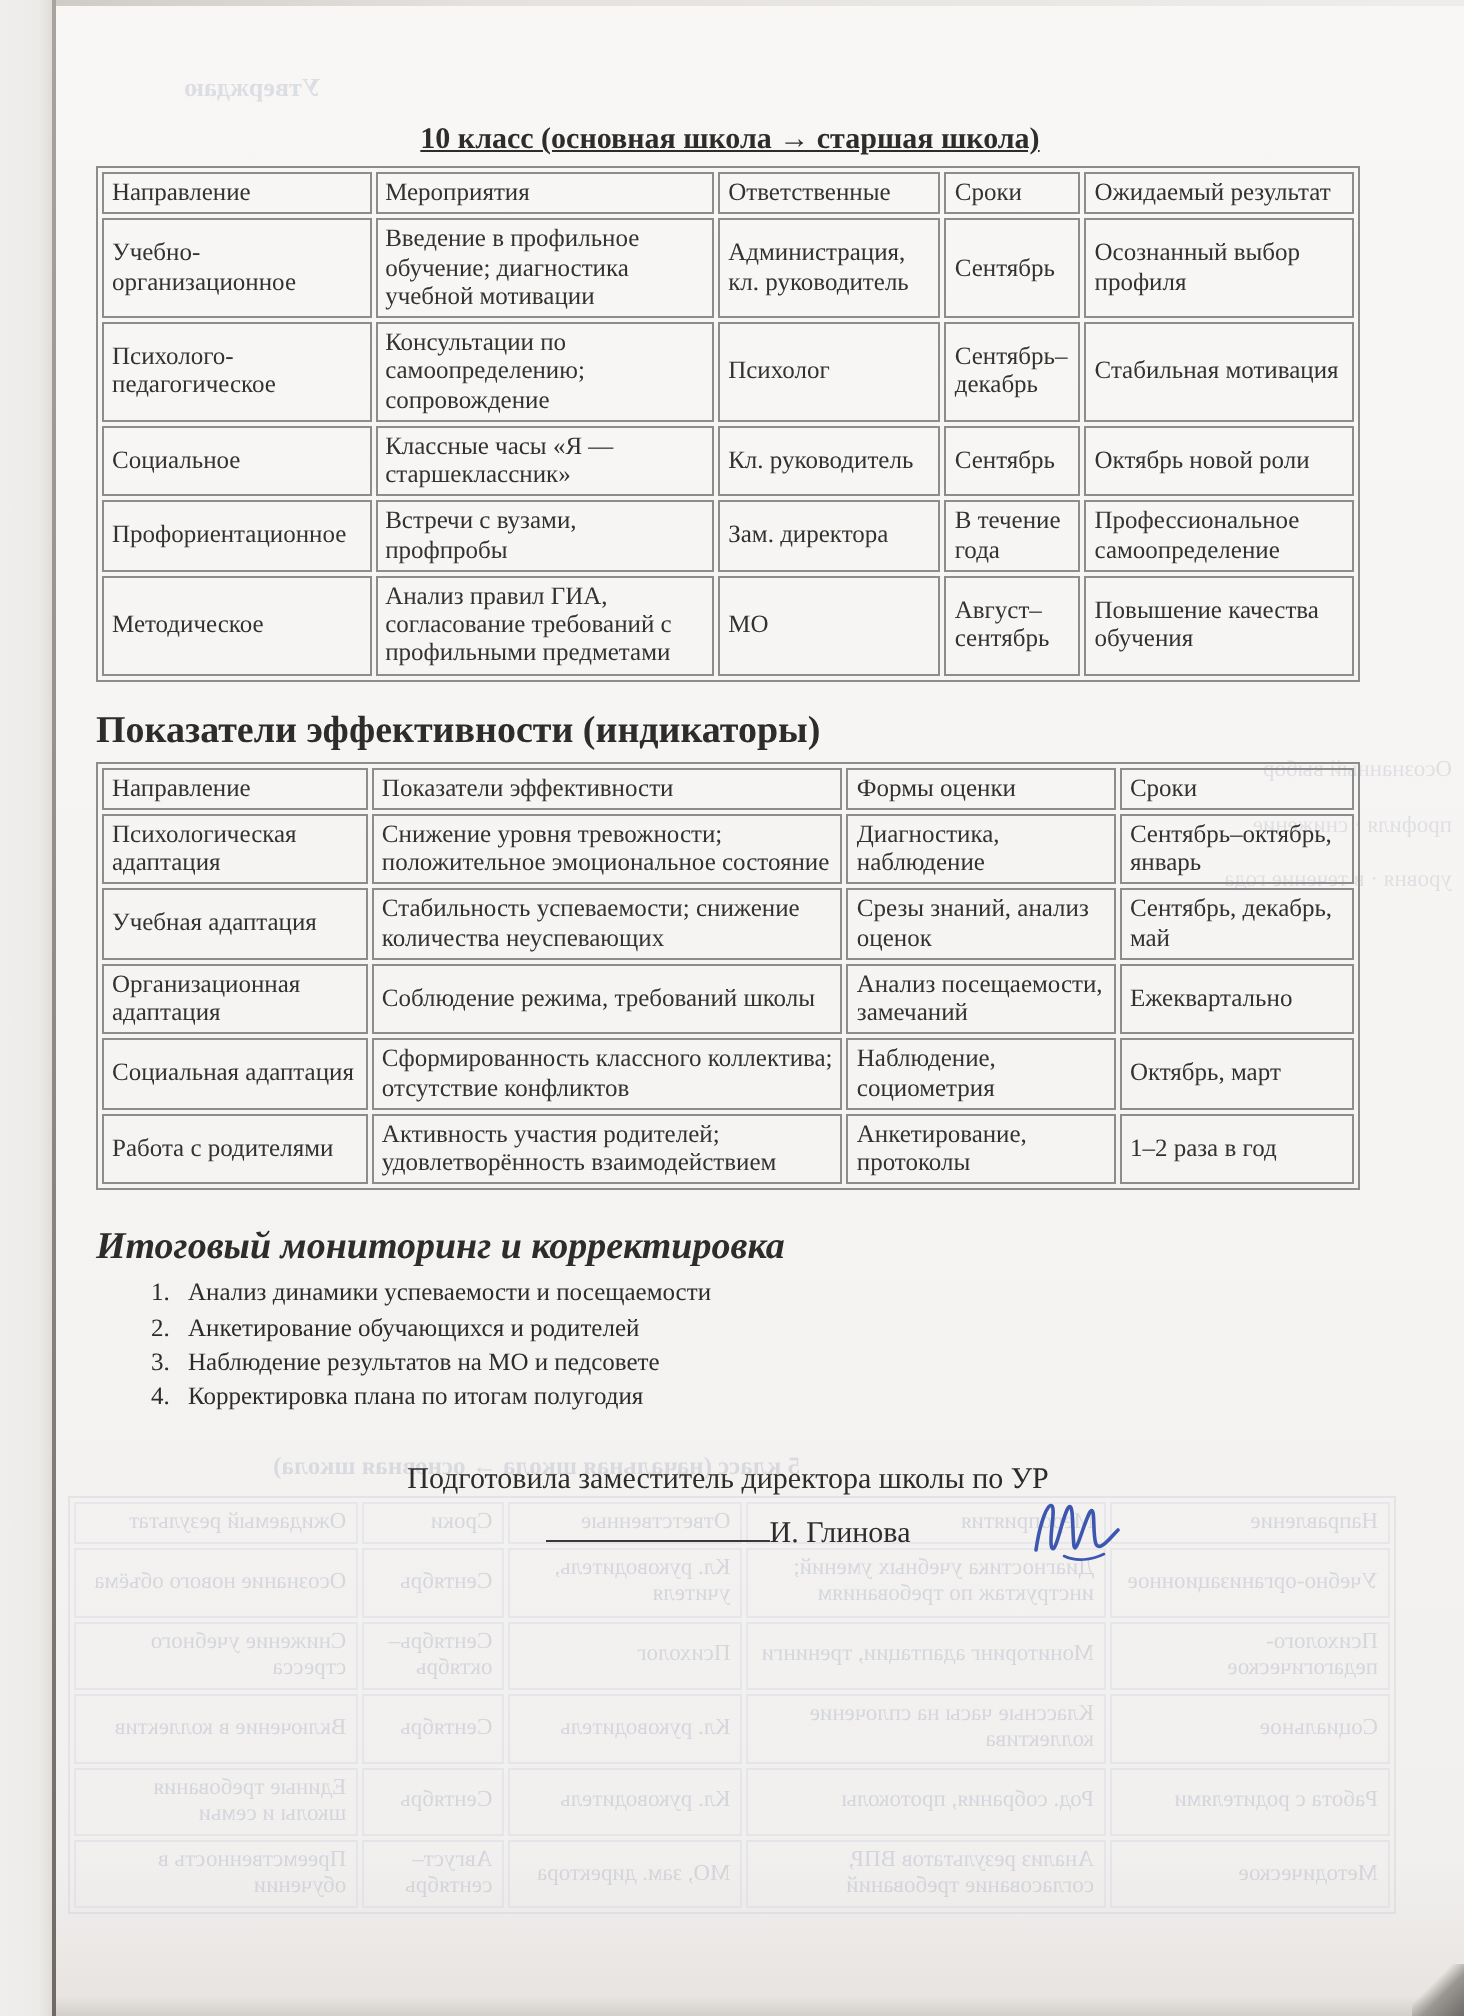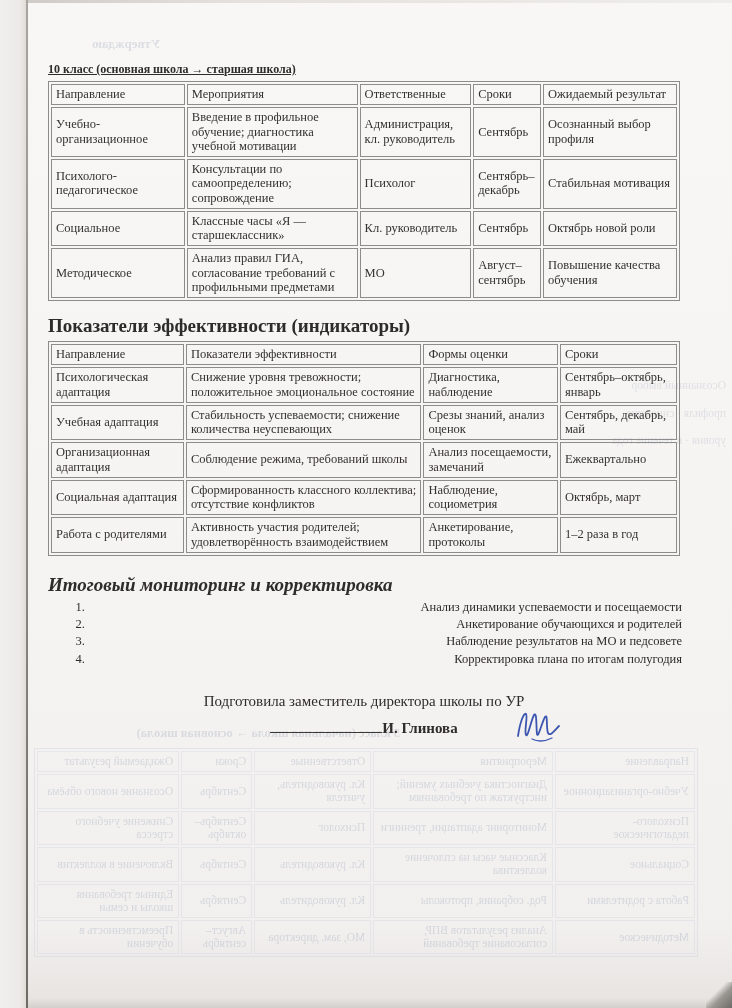--- a/index.html
+++ b/index.html
@@ -39,34 +39,34 @@
     font-family:"Liberation Serif","DejaVu Serif",serif;}
   .bleed-word{left:92px;top:36px;font-size:13px;font-weight:bold;opacity:.35;}
   .bleed-fragments{left:596px;top:372px;width:130px;font-size:11.5px;line-height:2.4;opacity:.30;}
   .bleed-title{left:40px;top:726px;width:360px;font-size:12.5px;font-weight:bold;opacity:.35;}
   .bleed-table-wrap{left:34px;top:748px;width:664px;opacity:.42;transform:scaleX(-1);}
   .bleed-table{width:100%;border-collapse:separate;border-spacing:2px;
     border:1px solid #ccd2dc;color:#aab3c2;font-size:11.5px;line-height:1.15;}
   .bleed-table td{border:1px solid #d3d8e1;padding:3px 5px;vertical-align:middle;}
   
   .content{position:absolute;left:48px;top:62px;width:634px;}
-  .doc-title{font-size:12px;font-weight:bold;text-decoration:underline;margin:0 0 4px 0;}
+  .doc-title{font-size:15px;font-weight:bold;text-decoration:underline;margin:0 0 4px 0;text-align:center;}
   .doc-subtitle{font-size:19px;font-weight:bold;margin:14px 0 4px 0;}
   table.doc{width:632px;border-collapse:separate;border-spacing:2px;
     border:1px solid #8c8c8c;background:transparent;}
   table.doc td,table.doc th{
     border:1px solid #8c8c8c;padding:2px 4px 3px 4px;
     font-size:12.5px;font-weight:normal;text-align:left;vertical-align:middle;
     line-height:1.14;color:#34322f;
   }
   .mon-list{margin:3px 0 0 22px;padding:0 0 0 18px;font-size:12.5px;line-height:1.22;}
-  .mon-list li{margin:0 0 2px 0;padding-left:6px;text-align:right;}
+  .mon-list li{margin:0 0 2px 0;padding-left:6px;}
   .sig-block{margin-top:26px;text-align:center;padding-right:0;font-size:15px;}
   .sig-line1{margin-right:2px;}
-  .sig-line2{position:relative;margin-top:10px;margin-right:2px;height:20px;font-weight:bold;}
+  .sig-line2{position:relative;margin-top:10px;margin-right:2px;height:20px;}
   .sig-rule{display:inline-block;width:112px;border-bottom:1px solid #3b3936;
     vertical-align:baseline;}
   .sig-scribble{position:absolute;right:116px;bottom:-2px;width:52px;height:36px;}
   .sig-name{display:inline-block;}
 </style>
 </head>
 <body>
 
 <div class="paper"></div>
 <div class="scan-left-strip"></div>
@@ -169,20 +169,27 @@
         <td>Стабильная мотивация</td>
       </tr>
       <tr>
         <td>Социальное</td>
         <td>Классные часы «Я — старшеклассник»</td>
         <td>Кл. руководитель</td>
         <td>Сентябрь</td>
         <td>Октябрь новой роли</td>
       </tr>
       <tr>
+        <td>Профориентационное</td>
+        <td>Встречи с вузами, профпробы</td>
+        <td>Зам. директора</td>
+        <td>В течение года</td>
+        <td>Профессиональное самоопределение</td>
+      </tr>
+      <tr>
         <td>Методическое</td>
         <td>Анализ правил ГИА, согласование требований с профильными предметами</td>
         <td>МО</td>
         <td>Август–сентябрь</td>
         <td>Повышение качества обучения</td>
       </tr>
     </tbody>
   </table>
 
   <div class="doc-subtitle">Показатели эффективности (индикаторы)</div>

